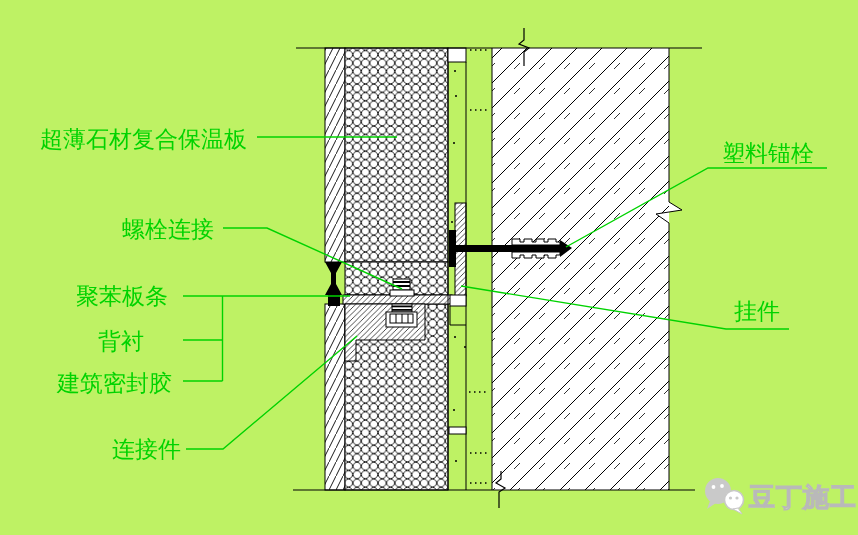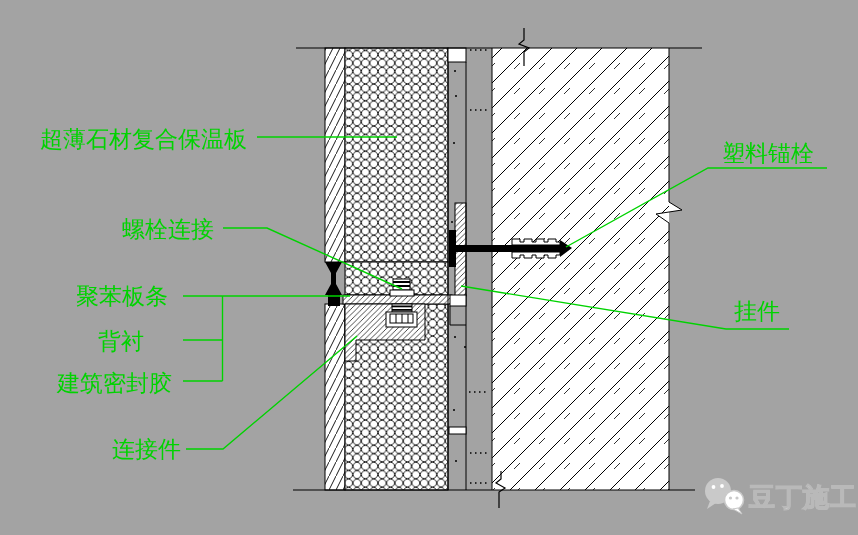--- a/index.html
+++ b/index.html
@@ -1,19 +1,19 @@
 <!DOCTYPE html>
 <html><head>
 <meta charset="utf-8">
 <style>
   html,body{margin:0;padding:0;background:#fff;}
   .stage{
     position:relative;
     width:858px;height:535px;
-    background:#a3a3a3;
+    background:#bef264;
     font-family:"DejaVu Sans","Liberation Sans",sans-serif;
     overflow:hidden;
   }
   svg{display:block;}
   text.cad-label{
     font-family:"DejaVu Sans","Liberation Sans",sans-serif;
     font-size:23px;
     fill:#00d300;
   }
   text.wm-text{

